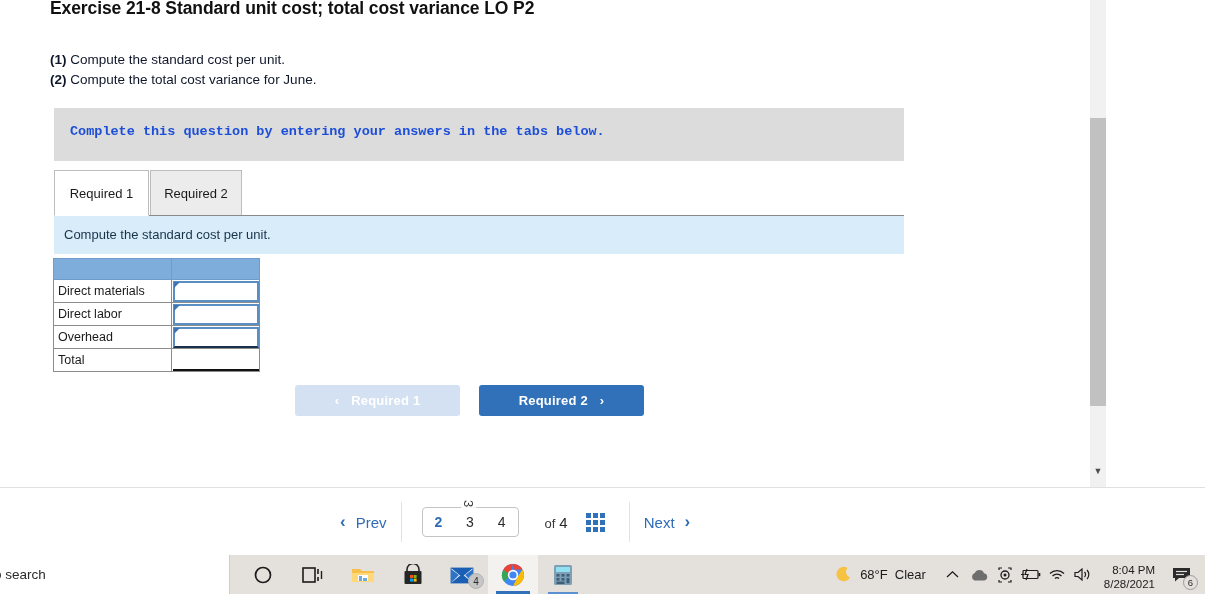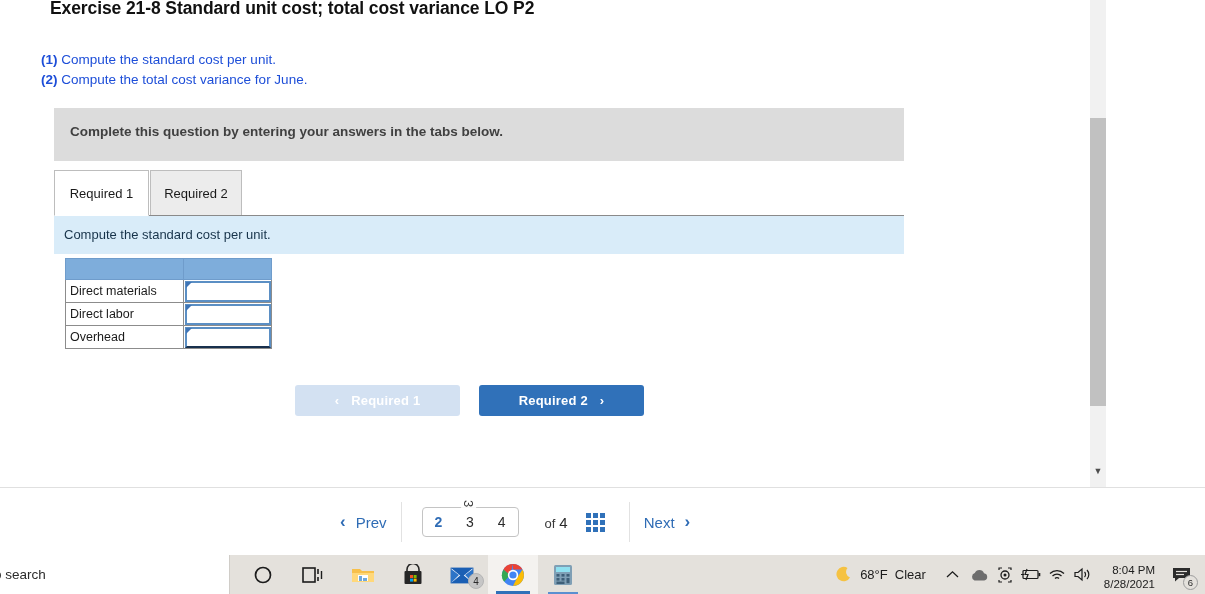--- a/index.html
+++ b/index.html
@@ -49,32 +49,32 @@
   
   .content { position:absolute; left:0; top:0; width:1074px; height:487px; background:#fff; }
 
   .ex-title {
     position:absolute; left:50px; top:-2px;
     font-size:17.5px; font-weight:bold; color:#111;
     letter-spacing:-0.1px; white-space:nowrap;
   }
 
   .prompt {
-    position:absolute; left:41px; top:50px;
-    font-size:13.5px; color:#1d4ed8; line-height:20px;
+    position:absolute; left:50px; top:50px;
+    font-size:13.5px; color:#0f172a; line-height:20px;
   }
   .prompt b { font-weight:bold; }
 
   .graybox {
     position:absolute; left:54px; top:108px; width:850px; height:53px;
     background:#dcdcdc;
   }
   .graybox span {
     position:absolute; left:16px; top:16px;
-    font-size:13.5px; font-weight:bold; color:#404040;
+    font-size:13.5px; font-weight:bold; color:#1d4ed8;font-family:Liberation Mono, monospace;
   }
 
   .tabstrip { position:absolute; left:54px; top:170px; height:46px; }
   .tab {
     position:absolute; top:0; height:46px;
     border:1px solid #bdbdbd;
     font-size:13px; color:#1a1a1a;
     display:flex; align-items:center; justify-content:center;
     cursor:pointer; user-select:none;
   }
@@ -89,21 +89,21 @@
     position:absolute; left:54px; top:216px; width:850px; height:38px;
     background:#d9ecf9;
   }
   .bluebar span {
     position:absolute; left:10px; top:11px;
     font-size:13px; color:#17334a;
   }
 
   
   .ans-table {
-    position:absolute; left:65px; top:258px;
+    position:absolute; left:53px; top:258px;
     border-collapse:collapse; table-layout:fixed;
   }
   .ans-table td { height:23px; padding:0; border:1px solid #8c8c8c; }
   .ans-table .c-label { width:118px; font-size:12.5px; color:#1a1a1a; padding-left:4px; }
   .ans-table .c-input { width:88px; border-left:1px solid #8c8c8c; }
   .hdr-row td { background:#7eaddb; height:21px; border:1px solid #6f9ccb; }
   .hdr-row td.c-input { background:#7eaddb; }
 
   .cellbox {
     position:relative; width:86px; height:21px;
@@ -282,20 +282,26 @@
         </td>
       </tr>
       <tr class="row-overhead">
         <td class="c-label">Overhead</td>
         <td class="c-input">
           <div class="cellbox">
             <span class="tri"></span>
           </div>
         </td>
       </tr>
+      <tr class="row-total">
+        <td class="c-label">Total</td>
+        <td class="c-input">
+          <div class="cellbox total"></div>
+        </td>
+      </tr>
     </tbody>
       </table>
 
     <div class="req-btn req-prev">
       <span>‹</span>
       <span>Required 1</span>
     </div>
     <div class="req-btn req-next">
       <span>Required 2</span>
       <span>›</span>

